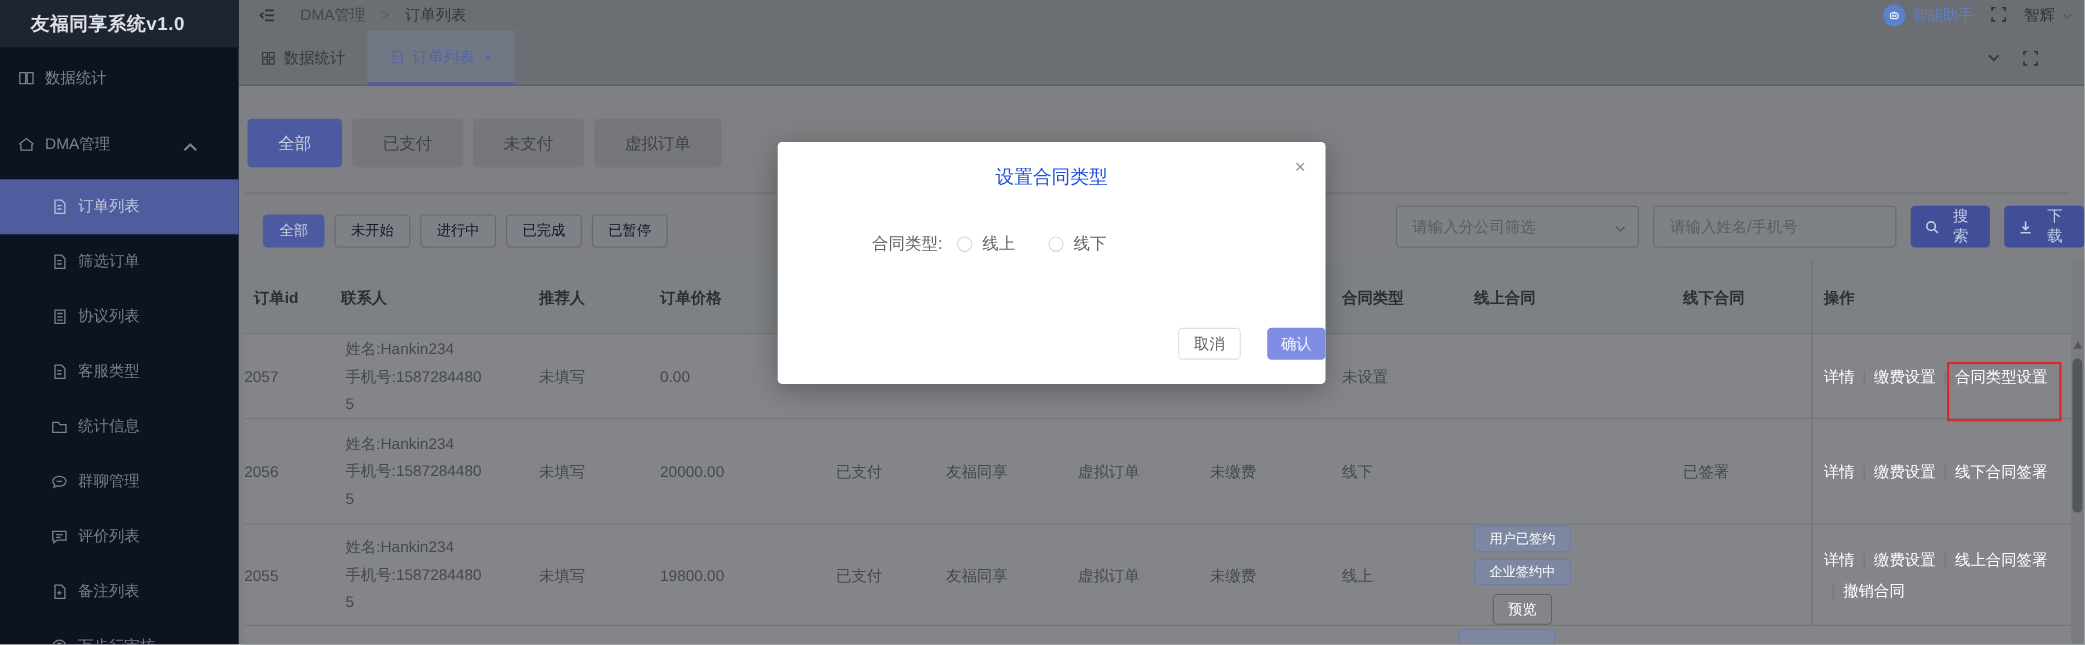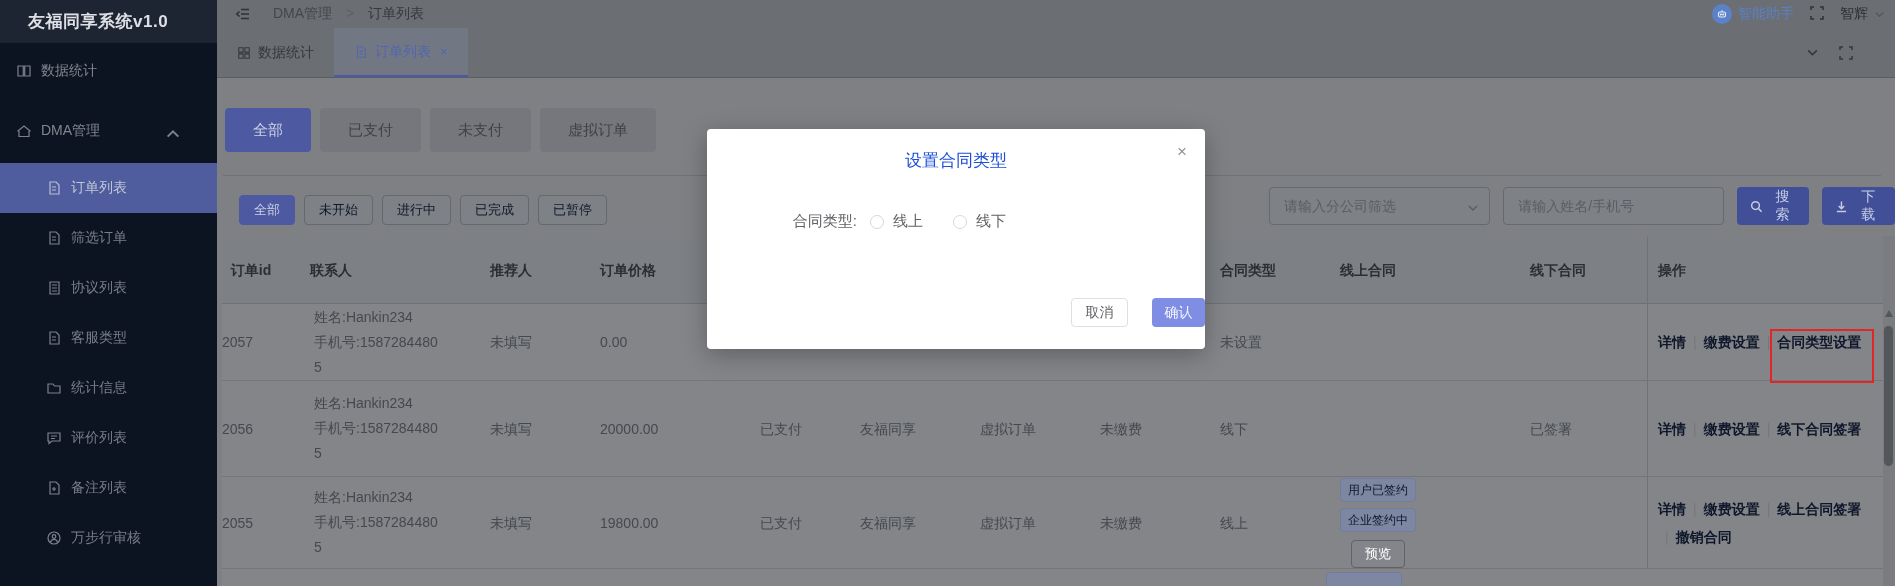--- a/index.html
+++ b/index.html
@@ -68,26 +68,26 @@
 
   
   .table { position:absolute; left:5px; top:158px; width:1661px; bottom:0; font-size:14px; }
   .t-head { display:flex; background:#7d8084; border-bottom:1px solid #6f7175; height:68px; }
   .t-head .cell { font-weight:bold; color:#2b2f34; }
   .cell { display:flex; align-items:center; justify-content:flex-start; text-align:center; flex:none; line-height:22px; }
   .t-row { display:flex; border-bottom:1px solid #737579; background:#838589; color:#45484d; }
   .cell.left { flex-direction:column; align-items:flex-start; justify-content:center; text-align:left; padding-left:4px; line-height:25px; }
   .cell.col-actions { border-left:1px solid #707276; flex-wrap:wrap; row-gap:6px; align-content:center; padding:0 10px; }
   .idwrap { display:inline-block; width:58px; line-height:22px; }
-  a.op { color:#0f172a; text-decoration:none; cursor:pointer; white-space:nowrap;font-weight:bold; }
+  a.op { color:#ffffff; text-decoration:none; cursor:pointer; white-space:nowrap; }
   .op-unit { white-space:nowrap; }
   .op-sep { color:#75777b; margin:0 7px; }
   .tagstack { display:flex; flex-direction:column; align-items:center; gap:6px; }
-  .tag { width:76px; height:24px; display:flex; align-items:center; justify-content:center; font-size:12px;
-         background:#7d87a1; border:1px solid #6f7da2; color:#0f172a; border-radius:4px; }
+  .tag { width:88px; height:24px; display:flex; align-items:center; justify-content:center; font-size:12px;
+         background:#7d87a1; border:1px solid #6f7da2; color:#ffffff; border-radius:4px; }
   .preview-btn { width:54px; height:28px; margin-top:2px; display:flex; align-items:center; justify-content:center;
                  background:#83858a; border:1px solid #5f6266; color:#ffffff; font-size:13px; border-radius:4px; cursor:pointer; }
   .t-partial { display:flex; background:#838589; height:19px; overflow:hidden; }
   .t-partial .tag { margin-top:10px; }
 
   
   .scroll-track { position:absolute; left:1666px; top:158px; width:12px; bottom:0; background:#7a7c80; }
   .scroll-arrow { position:absolute; left:1668px; top:232px; width:0; height:0;
                   border-left:4px solid transparent; border-right:4px solid transparent; border-bottom:7px solid #53565b; }
   .scroll-thumb { position:absolute; left:1667px; top:248px; width:9px; height:140px; background:#53565b; border-radius:5px; }
@@ -174,20 +174,29 @@
           </span>
           <span>客服类型</span>
         </div>
         <div class="side-item lv2">
           <span class="ic">
             <svg viewBox="0 0 16 16" fill="none" stroke-width="1.2">
               <path d="M2 4h5l1.5 2H14v7H2z"></path>
             </svg>
           </span>
           <span>统计信息</span>
+        </div>
+        <div class="side-item lv2">
+          <span class="ic">
+            <svg viewBox="0 0 16 16" fill="none" stroke-width="1.2">
+              <path d="M8 3c3.3 0 6 2 6 4.6S11.3 12 8 12c-.8 0-1.6-.1-2.3-.3L3 13l.8-2.2C2.7 9.9 2 8.8 2 7.6 2 5 4.7 3 8 3z"></path>
+              <path d="M5.5 7.6h5"></path>
+            </svg>
+          </span>
+          <span>群聊管理</span>
         </div>
         <div class="side-item lv2">
           <span class="ic">
             <svg viewBox="0 0 16 16" fill="none" stroke-width="1.2">
               <path d="M2 3h12v8H6l-3 2.5V11H2z"></path>
               <path d="M5 6h6M5 8.5h4"></path>
             </svg>
           </span>
           <span>评价列表</span>
         </div>

